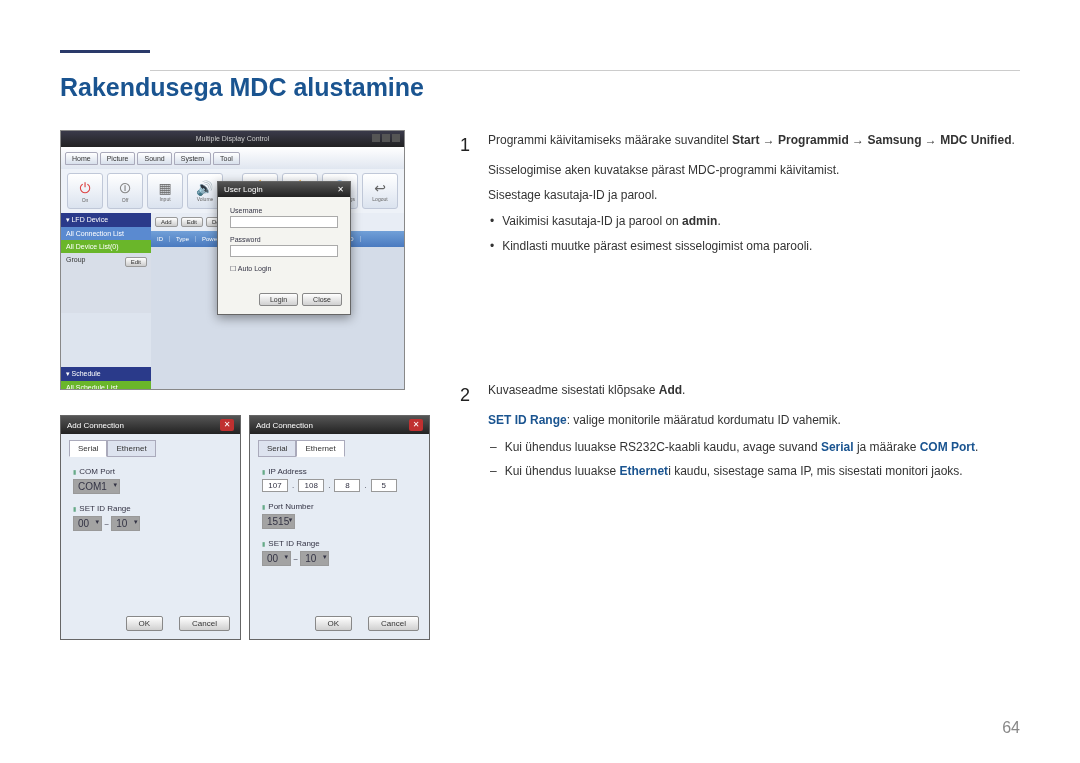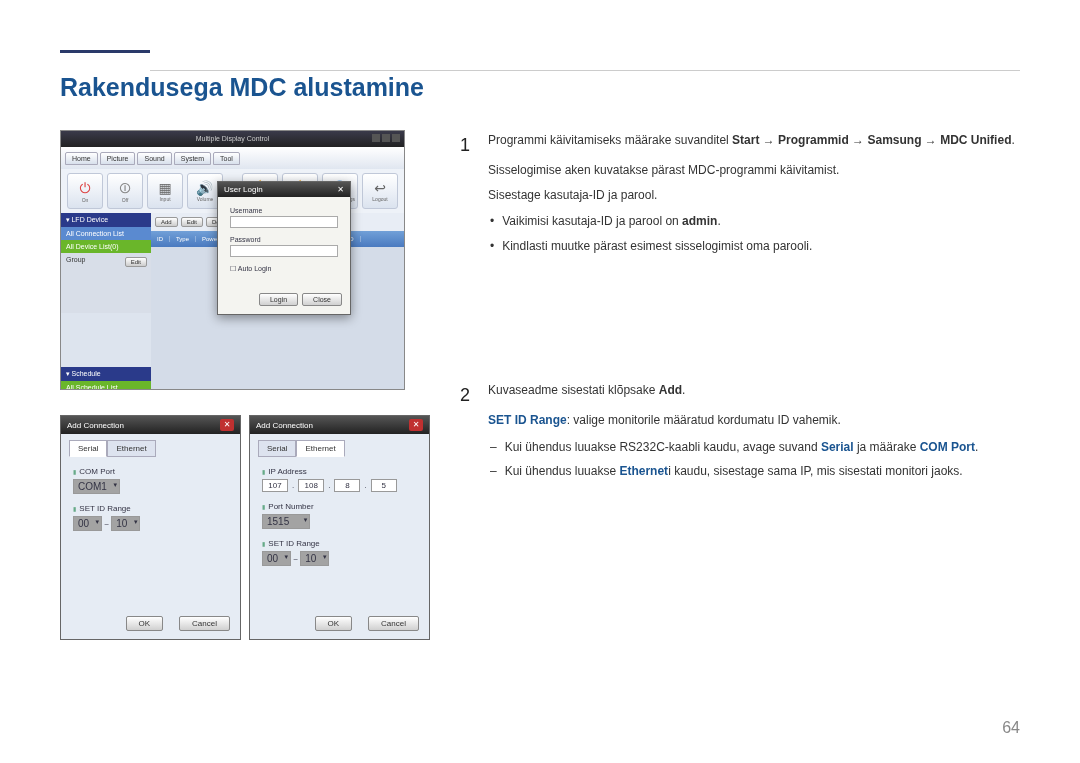--- a/index.html
+++ b/index.html
@@ -234,21 +234,21 @@
               <span class="grplbl">IP Address</span>
               <div class="ipbox">
                 <span class="seg">107</span>.
                 <span class="seg">108</span>.
                 <span class="seg">8</span>.
                 <span class="seg">5</span>
               </div>
             </div>
             <div class="grp">
               <span class="grplbl">Port Number</span>
-              <span class="sel" style="padding-right:20px">1515</span>
+              <span class="sel" style="padding-right:5px">1515</span>
             </div>
             <div class="grp">
               <span class="grplbl">SET ID Range</span>
               <span class="sel">00</span>
               <span>~</span>
               <span class="sel">10</span>
             </div>
           </div>
           <div class="btns">
             <span class="btn">OK</span>

